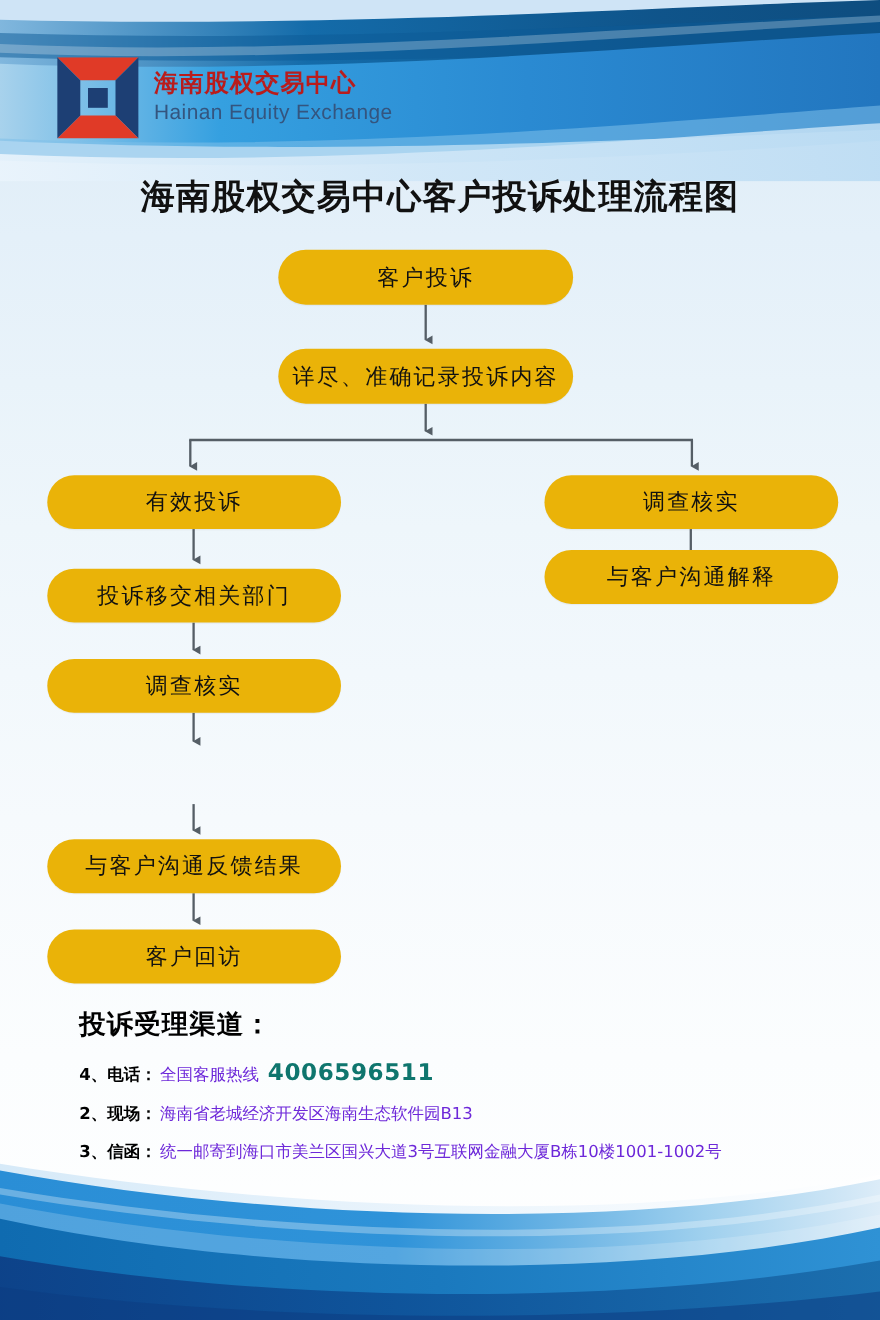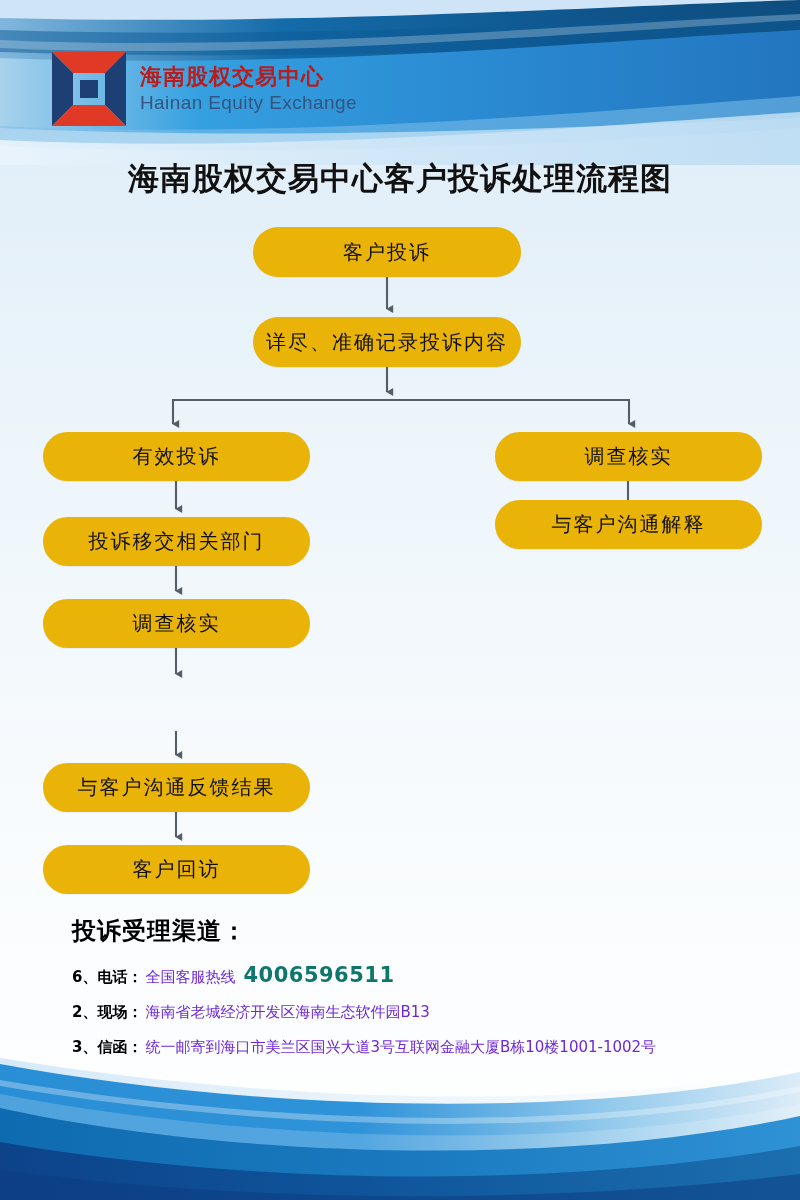--- a/index.html
+++ b/index.html
@@ -147,21 +147,21 @@
   <div class="node" style="left:495px;top:500px;width:267px;height:49px;">与客户沟通解释</div>
   <div class="node" style="left:43px;top:599px;width:267px;height:49px;">调查核实</div>
   <div class="node" style="left:43px;top:763px;width:267px;height:49px;">与客户沟通反馈结果</div>
   <div class="node" style="left:43px;top:845px;width:267px;height:49px;">客户回访</div>
 </div>
 
 <div class="contact">
   <div class="contact-title">投诉受理渠道：</div>
 
   <div class="contact-row">
-    <span class="c-idx">6、电话：</span>
+    <span class="c-idx">4、电话：</span>
     <span class="c-val">全国客服热线</span>
     <span class="c-phone">4006596511</span>
   </div>
 
   <div class="contact-row">
     <span class="c-idx">2、现场：</span>
     <span class="c-val">海南省老城经济开发区海南生态软件园B13</span>
   </div>
 
   <div class="contact-row">

